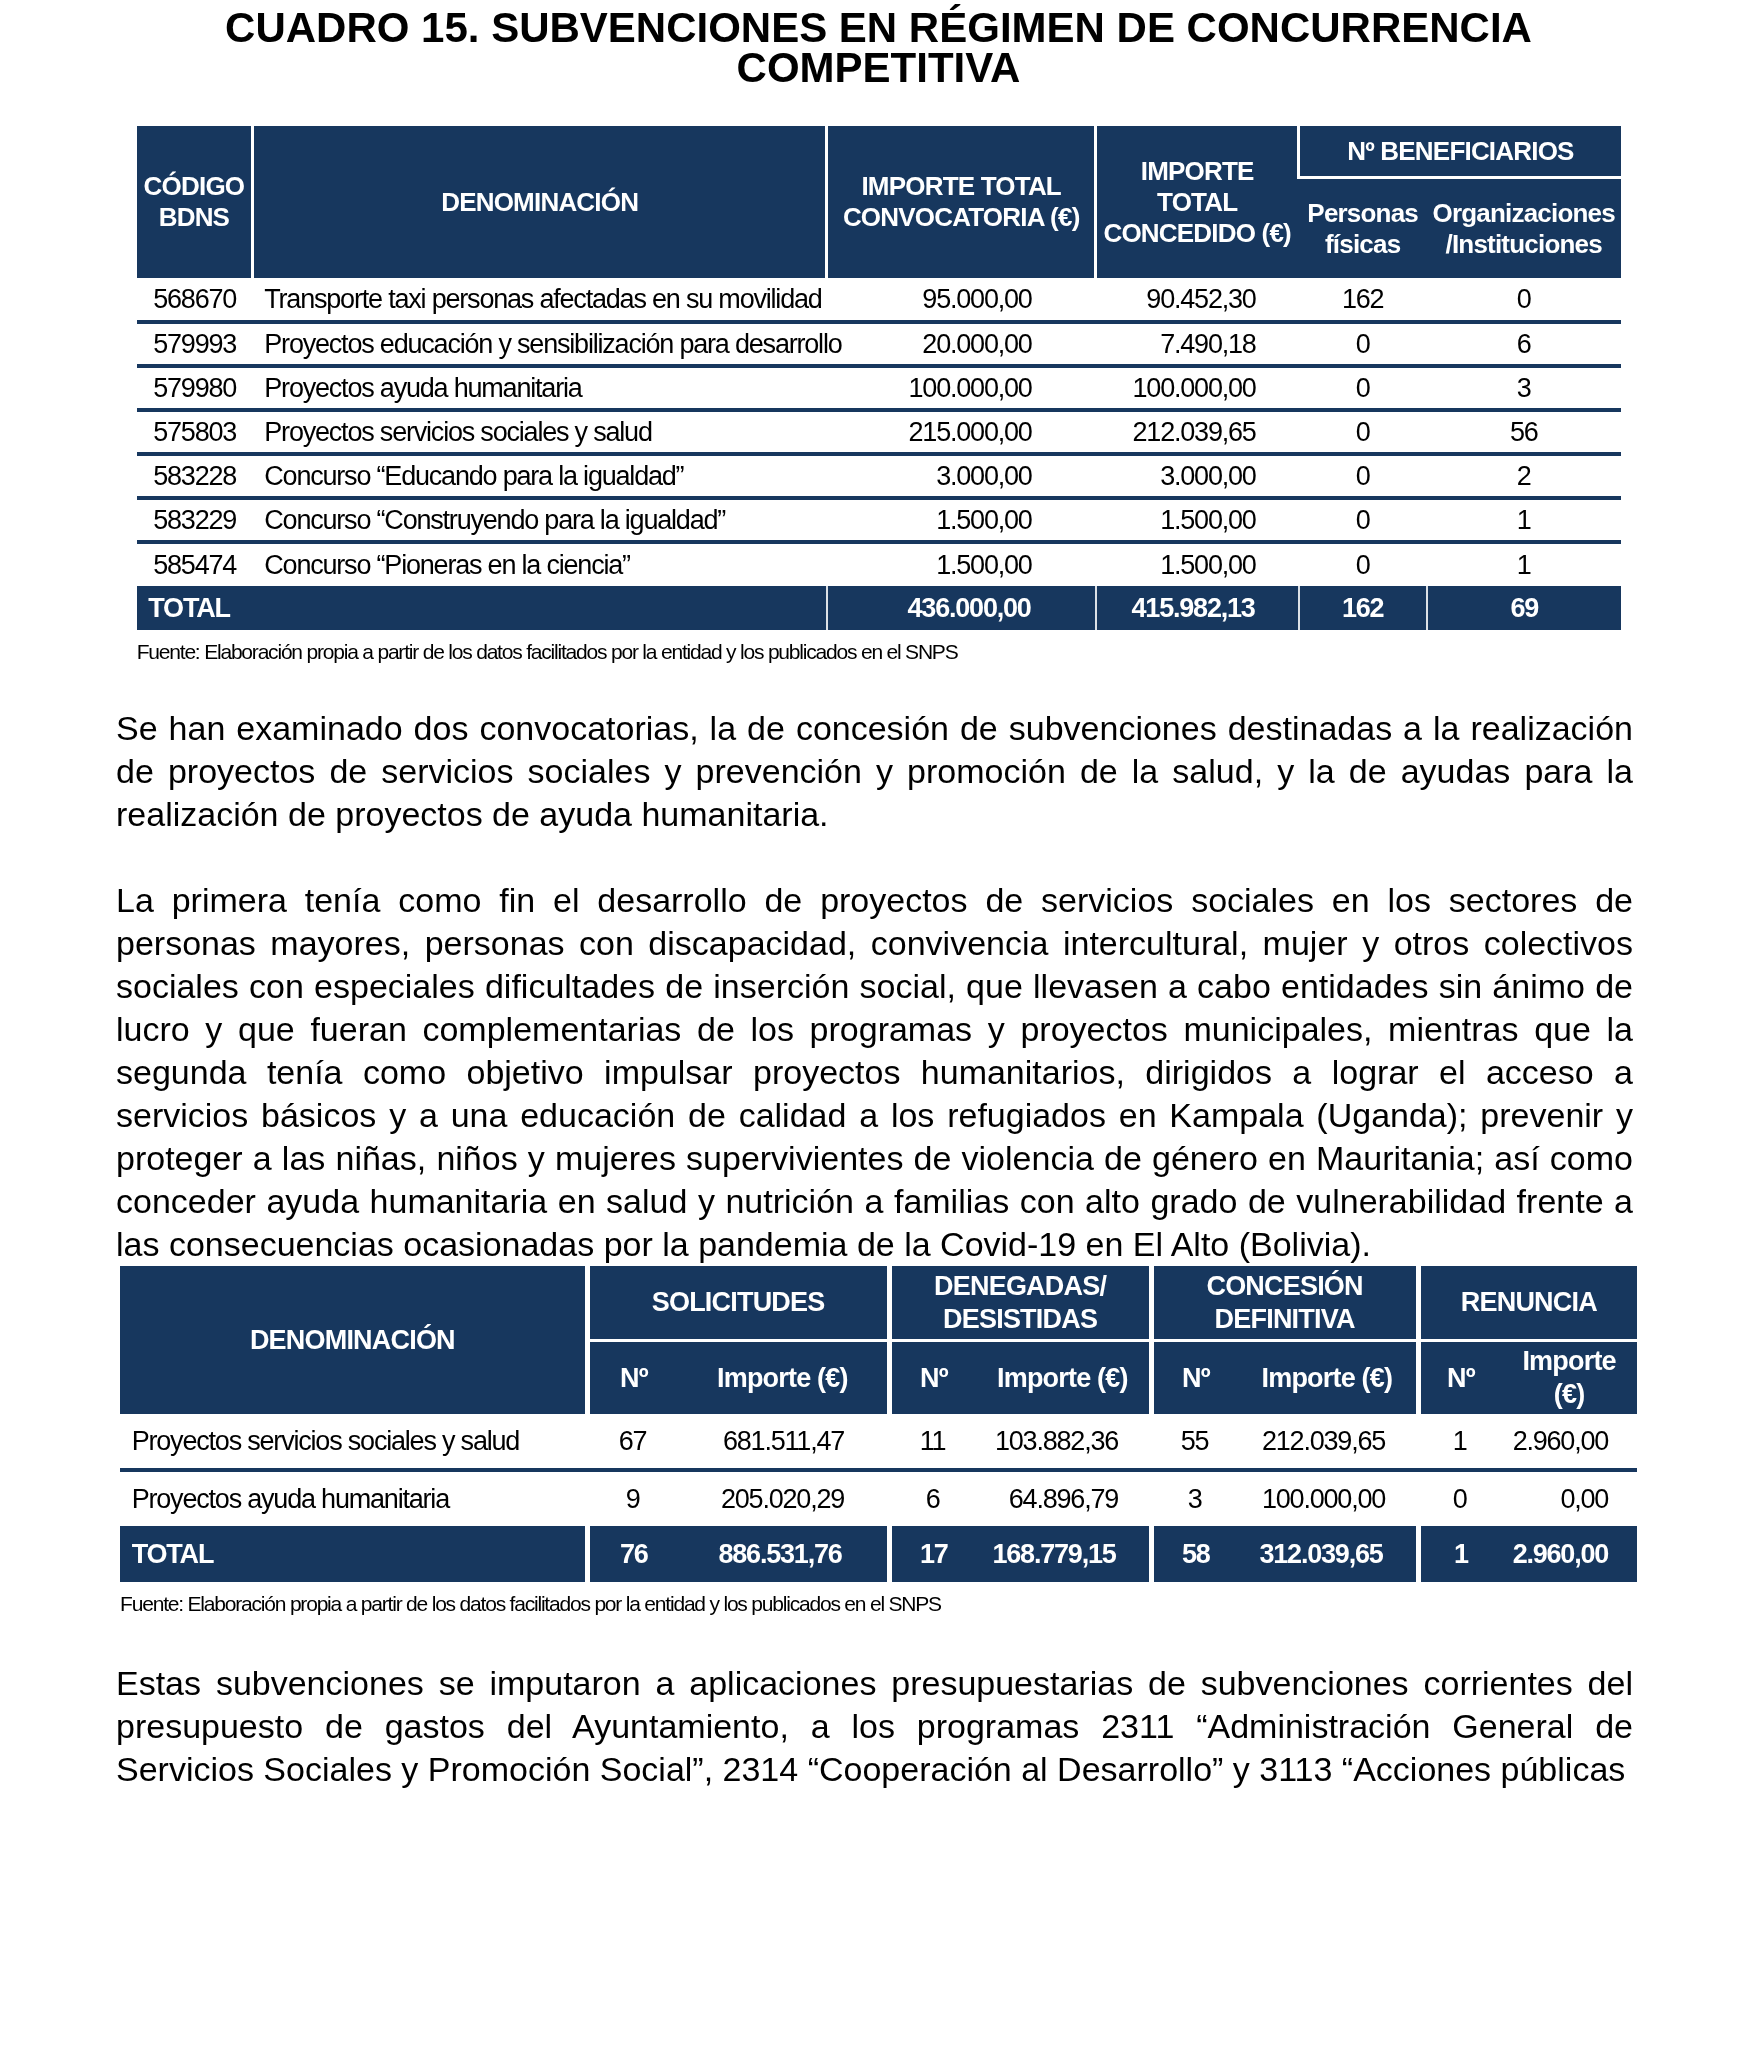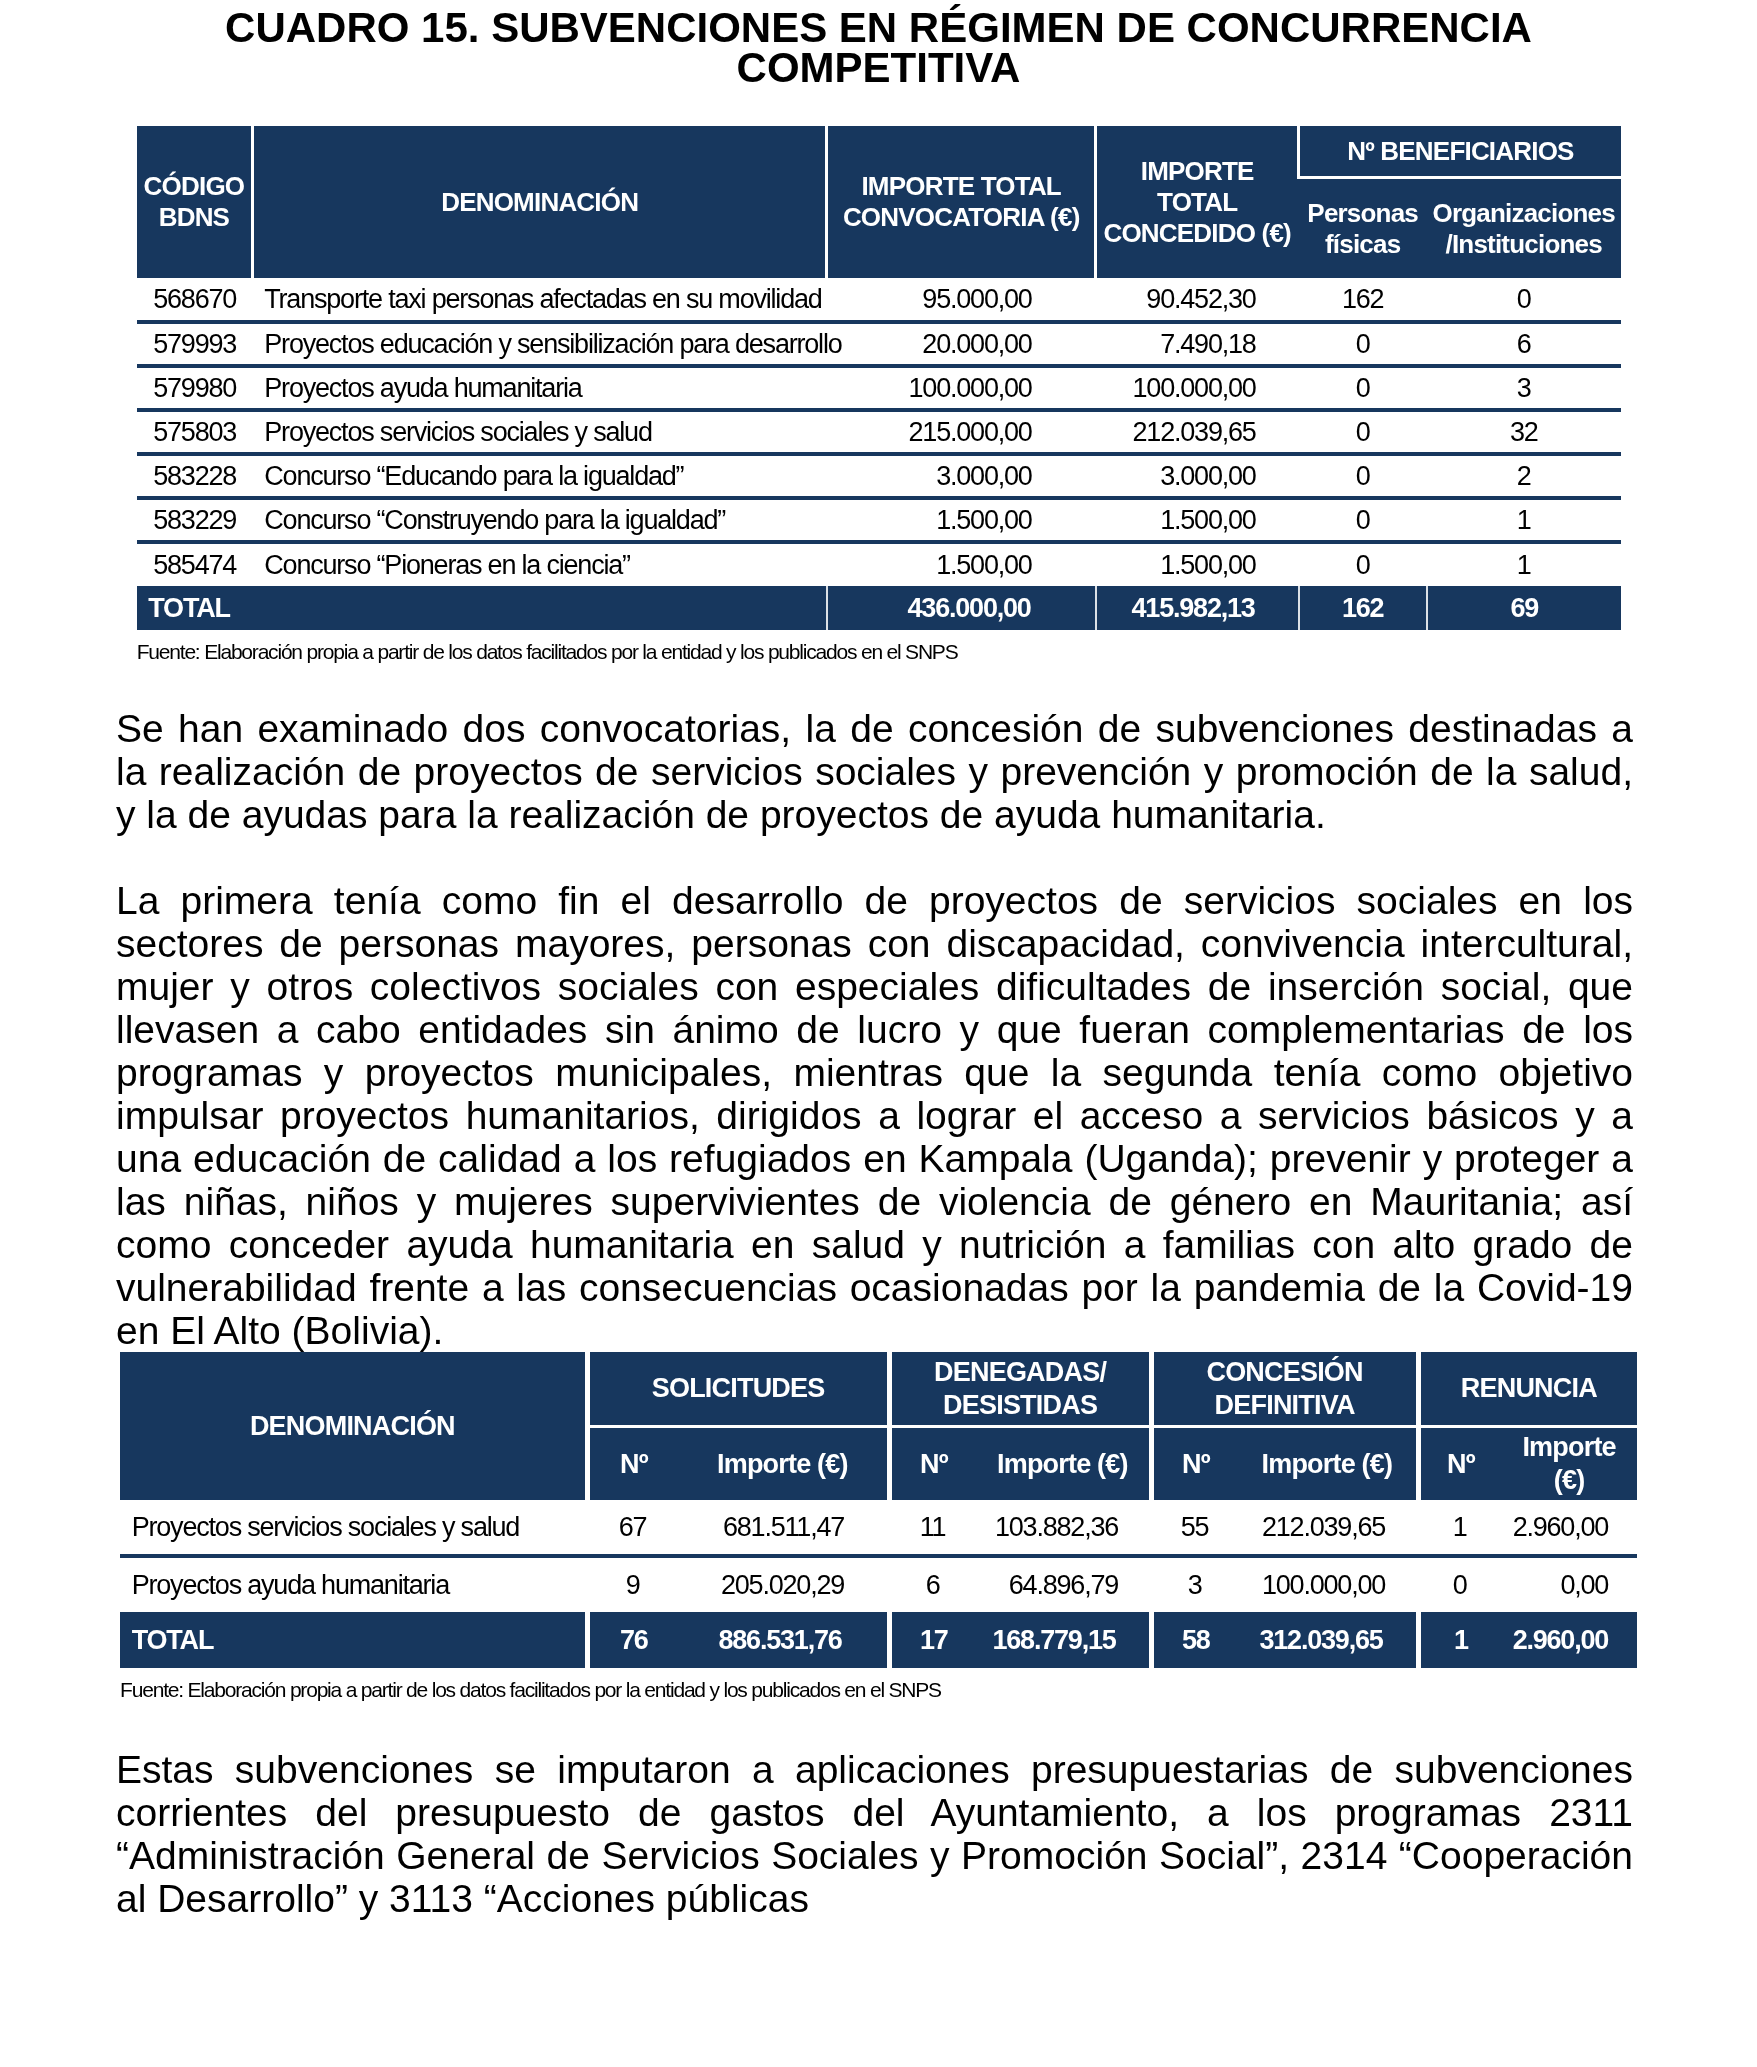--- a/index.html
+++ b/index.html
@@ -48,21 +48,21 @@
   .t16 tbody td { height:56px; }
   .t16 tbody tr.rsep td { border-top:4.1px solid #17375E; }
   .t16 .num { text-align:right; }
   .pr55 { padding-right:45px; }
   .pr40 { padding-right:33px; }
   .pr35 { padding-right:29px; }
 
   
   .fuente { font-size:21px; letter-spacing:-1.2px; margin:10px 0 0 20.7px; }
   .fuente.f16 { margin-left:4.1px; }
-  p.bodytext { font-size:39px; line-height:43px; text-align:justify; margin:43px 8px 0 0; }
+  p.bodytext { font-size:34px; line-height:43px; text-align:justify; margin:43px 8px 0 0; }
   p.closing { margin-top:46px; }
 </style>
 </head>
 <body>
 
 <div class="page">
 
   <h2 class="table-title">
     <span class="tl">CUADRO 15. SUBVENCIONES EN RÉGIMEN DE CONCURRENCIA COMPETITIVA</span>
   </h2>
@@ -113,21 +113,21 @@
         <td class="num2">100.000,00</td>
         <td class="cell-c">0</td>
         <td class="cell-c">3</td>
       </tr>
       <tr class="rsep">
         <td class="cell-c">575803</td>
         <td class="cell-l">Proyectos servicios sociales y salud</td>
         <td class="num1">215.000,00</td>
         <td class="num2">212.039,65</td>
         <td class="cell-c">0</td>
-        <td class="cell-c">32</td>
+        <td class="cell-c">56</td>
       </tr>
       <tr class="rsep">
         <td class="cell-c">583228</td>
         <td class="cell-l">Concurso “Educando para la igualdad”</td>
         <td class="num1">3.000,00</td>
         <td class="num2">3.000,00</td>
         <td class="cell-c">0</td>
         <td class="cell-c">2</td>
       </tr>
       <tr class="rsep">

